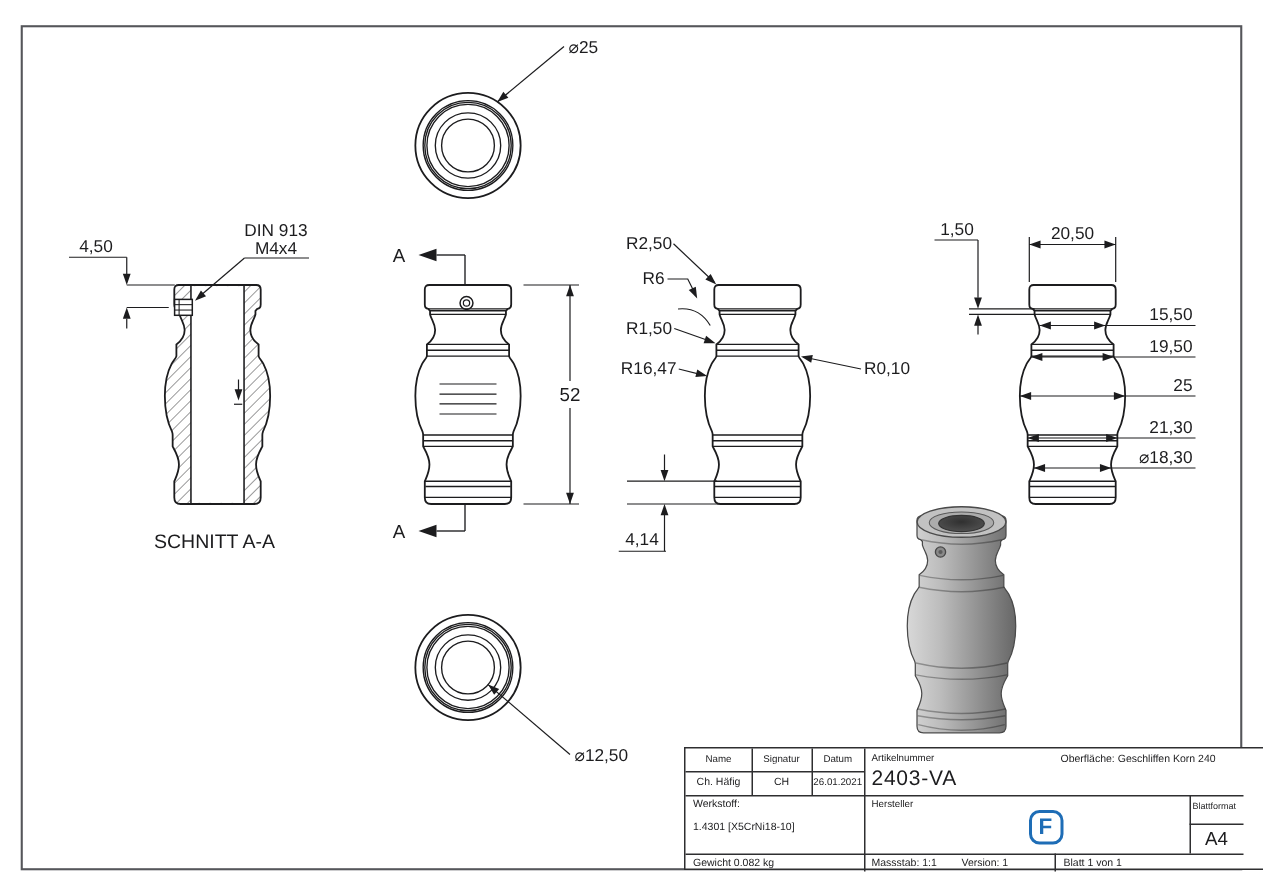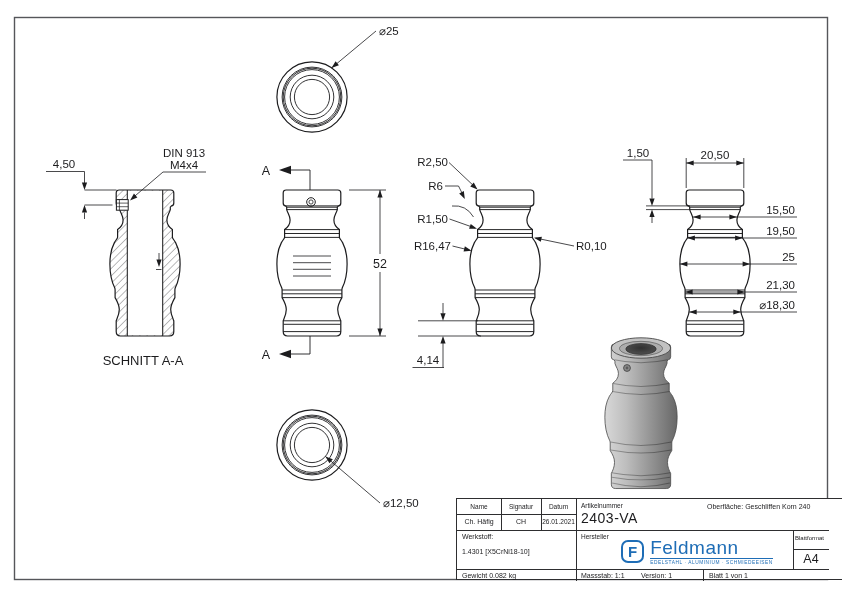--- a/index.html
+++ b/index.html
@@ -299,25 +299,20 @@
     <span>Oberfläche:</span>
     <span>Geschliffen Korn 240</span>
   </div>
 
   <div class="cell lab" style="left:124px;top:33.5px;">Hersteller</div>
 
   <div class="logo">
     <div class="logo-box">
       <span>F</span>
     </div>
-    <div class="logo-right">
-      <span class="logo-name">Feldmann</span>
-      <span class="logo-bar"></span>
-      <span class="logo-tag">EDELSTAHL · ALUMINIUM · SCHMIEDEEISEN</span>
-    </div>
   </div>
 
   <div class="cell lab6" style="left:338px;top:36px;">Blattformat</div>
   <div class="cell a4 ctr" style="left:336px;top:53px;width:36px;">A4</div>
 
   <div class="cell val7" style="left:124px;top:72.5px;">Massstab: 1:1</div>
   <div class="cell val7" style="left:184px;top:72.5px;">Version: 1</div>
   <div class="cell val7" style="left:252px;top:72.5px;">Blatt 1 von 1</div>
 </div>
 

